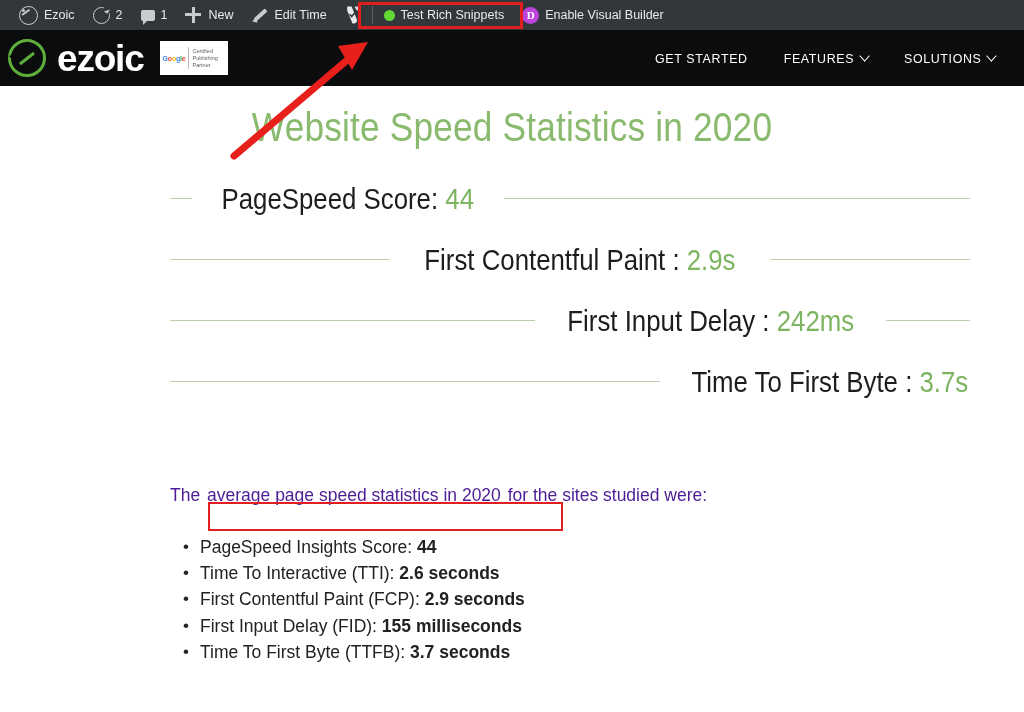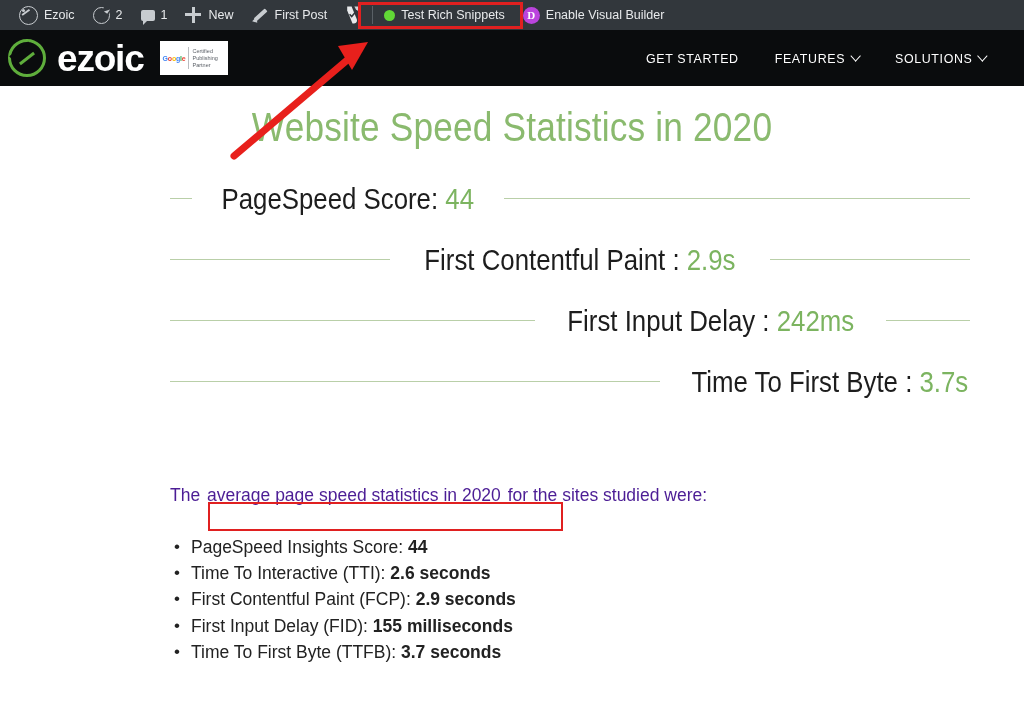--- a/index.html
+++ b/index.html
@@ -228,21 +228,21 @@
   .gcpp-g i { font-style: normal; }
   .g-b { color: #4285f4; } .g-r { color: #ea4335; }
   .g-y { color: #fbbc05; } .g-g { color: #34a853; }
   .gcpp-div { width: 1px; background: #b9bcc0; height: 22px; margin: 0 3px; }
   .gcpp-txt { font-size: 5.5px; color: #5a5f66; line-height: 7px; }
 
   #main-nav {
     margin-left: auto;
     display: flex;
     align-items: center;
-    padding-right: 20px;
+    padding-right: 11px;
   }
   .nav-item {
     color: #ffffff;
     font-size: 13.5px;
     letter-spacing: 0.7px;
     padding: 0 14px;
     display: flex;
     align-items: center;
     cursor: pointer;
     font-family: "Liberation Sans Narrow", "Liberation Sans", sans-serif;
@@ -302,21 +302,21 @@
     position: absolute;
     top: 399px; left: 170px;
     font-size: 17.5px;
     color: #4c1d95;
     white-space: nowrap;
   }
   #lead .boxed { padding: 1px 2px; }
 
   #bullets {
     position: absolute;
-    top: 448px; left: 168px;
+    top: 448px; left: 177px;
     margin: 0;
     padding: 0 0 0 23px;
     list-style: none;
   }
   #bullets li {
     font-size: 17.5px;
     color: #222222;
     line-height: 26.2px;
     position: relative;
     white-space: nowrap;
@@ -377,21 +377,21 @@
     <span class="ab-label">1</span>
   </div>
 
   <div class="ab-item">
     <span class="ab-ico ico-new"></span>
     <span class="ab-label">New</span>
   </div>
 
   <div class="ab-item">
     <span class="ab-ico ico-edit"></span>
-    <span class="ab-label">First Post</span>
+    <span class="ab-label">Edit Time</span>
   </div>
 
   <div class="ab-item">
     <span class="ab-ico ico-yoast">
       <svg width="16" height="18" viewBox="0 0 16 18">
         <path d="M2.2 0.6 h4.4 l5.1 12.4 c0.9 2.2 -0.2 4.4 -2.6 4.4 h-1.6 l-5.3 -13 z" fill="#e8eaec"></path>
         <path d="M9.4 0.6 h4.4 v4.2 l-2.2 -0.1 z" fill="#cfd3d7"></path>
         <path d="M4.6 8.2 l2.1 2.4 l5.3 -6.4" stroke="#32373c" stroke-width="1.5" fill="none"></path>
       </svg>
     </span>

